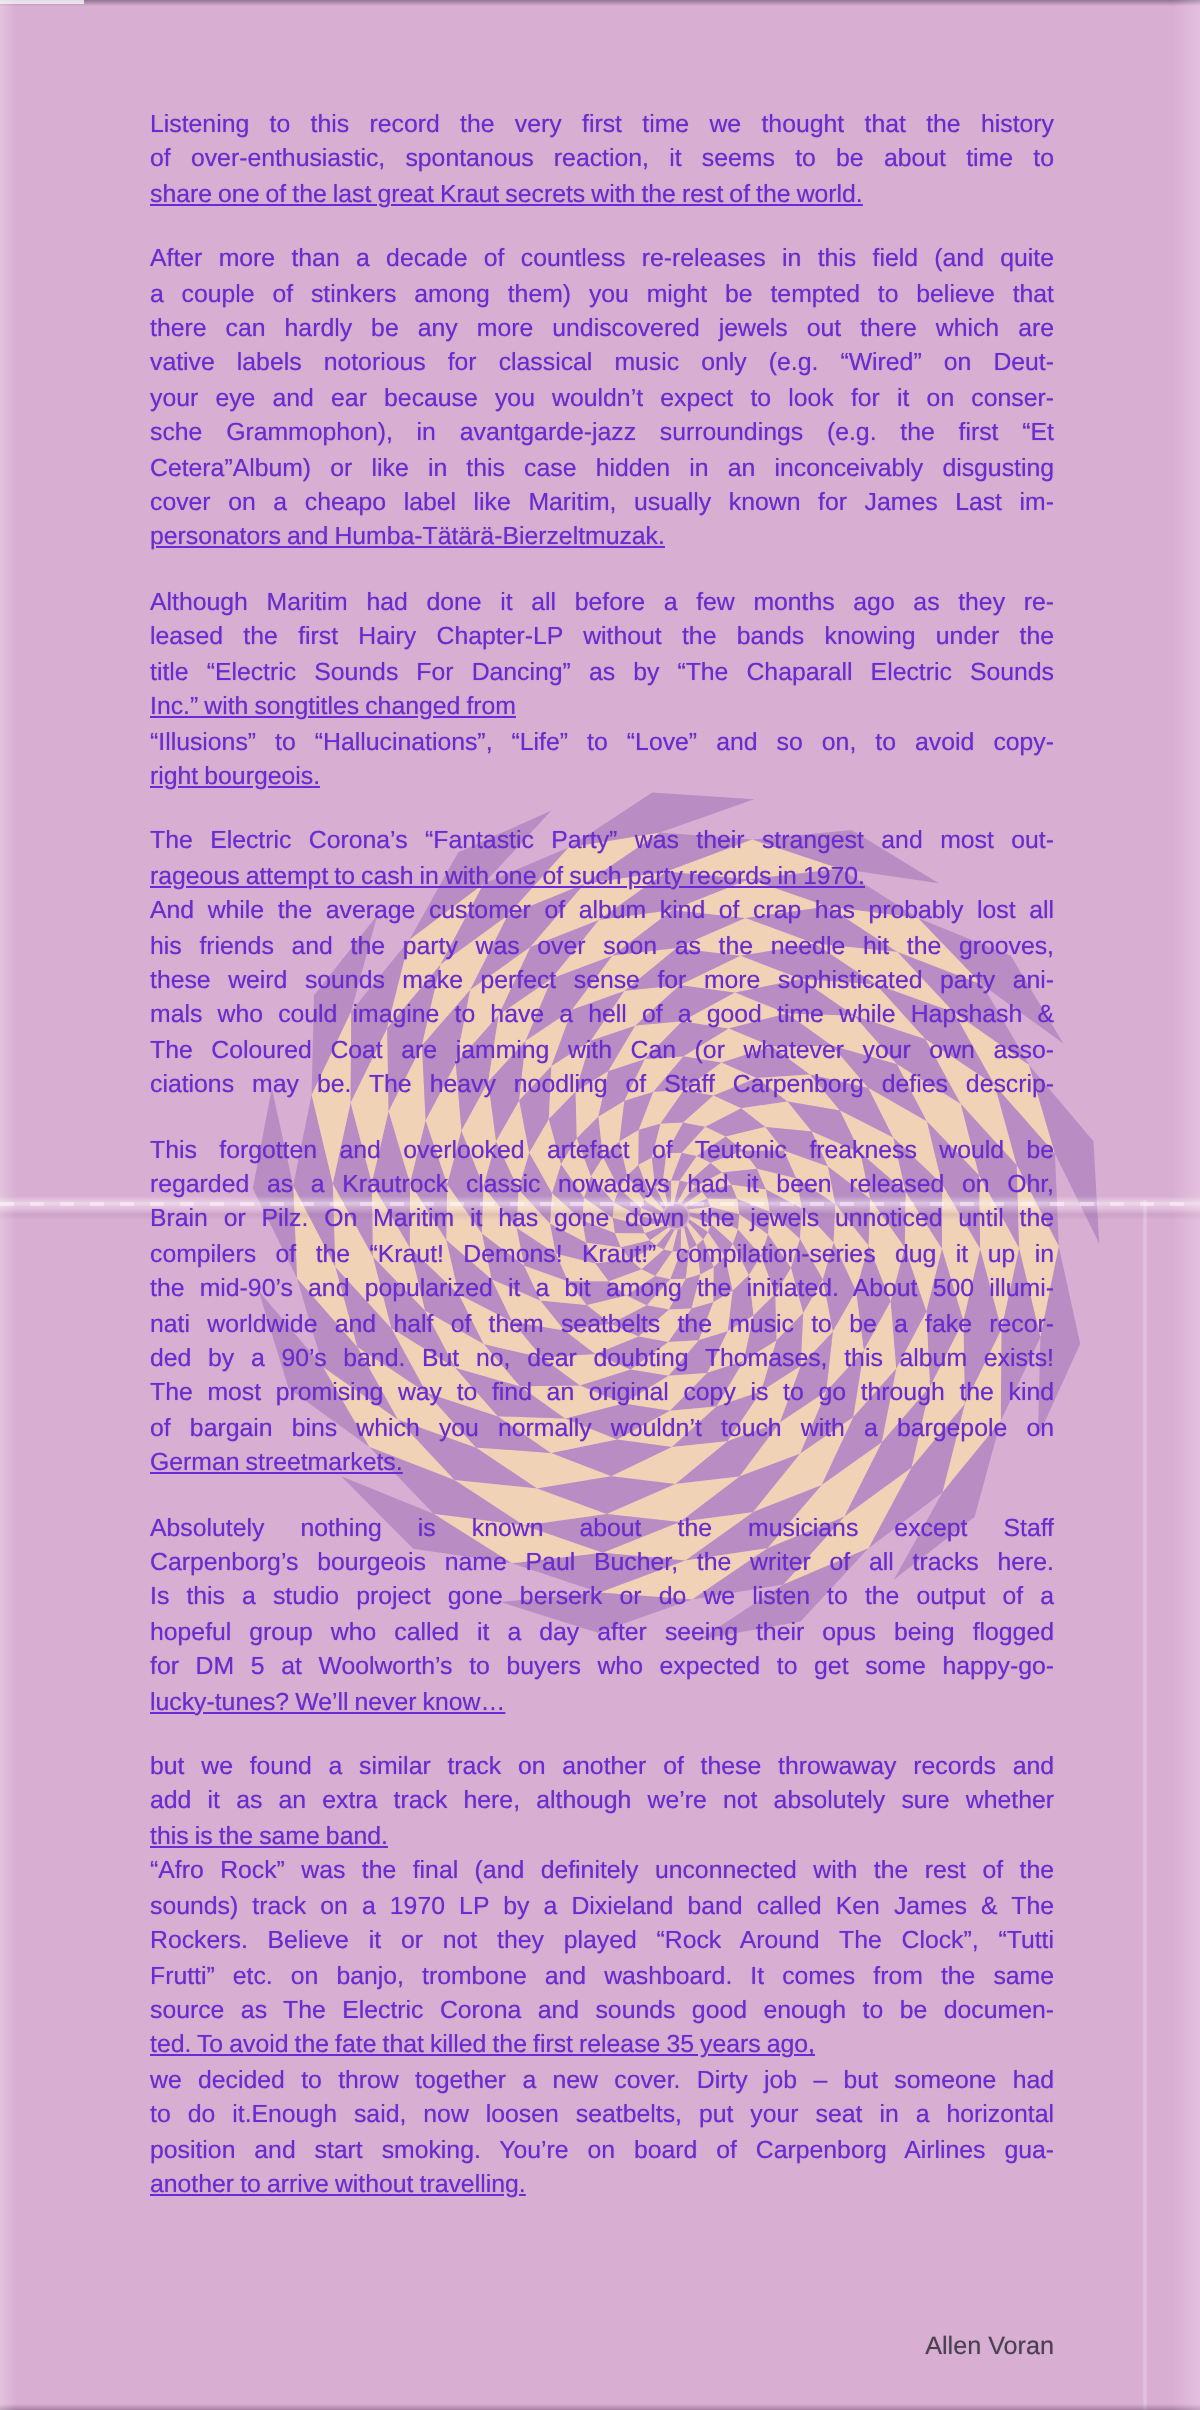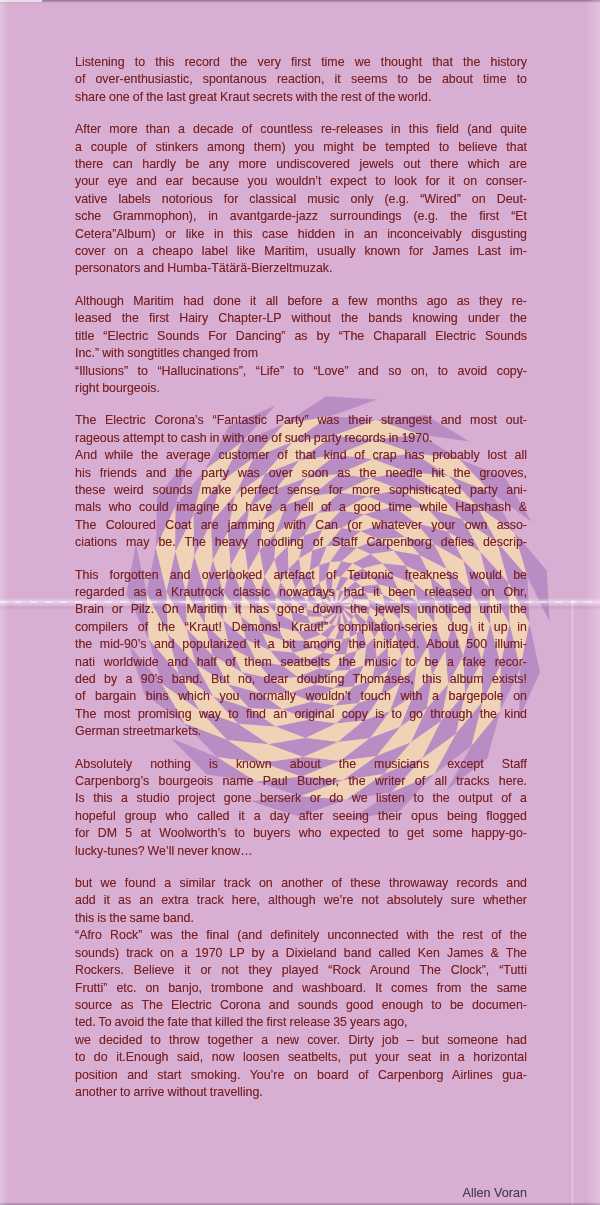--- a/index.html
+++ b/index.html
@@ -9,21 +9,21 @@
   }
   .page{position:absolute;inset:0;}
   .watermark{position:absolute;left:0;top:0;width:600px;height:1205px;z-index:1;}
   .text-col{
     position:absolute;left:75px;top:54px;width:452px;z-index:4;
     font-size:12.4px;line-height:17.4px;word-spacing:-0.4px;
     text-shadow:0 0 0.5px rgba(74,65,80,0.55);
   }
   .para{margin:0 0 15px 0;}
   .line{text-align:justify;text-align-last:justify;white-space:normal;}
-  .line.nj{text-align-last:left;}
+  .line.nj{text-align-last:left;text-decoration:underline;}
   .signature{
     position:absolute;top:1166px;left:75px;width:452px;text-align:right;z-index:4;
     font-size:12.6px;text-shadow:0 0 0.5px rgba(74,65,80,0.5);
   }
   .fold{
     position:absolute;left:0;right:0;top:598px;height:12px;z-index:3;pointer-events:none;
     background:
       repeating-linear-gradient(90deg, rgba(255,252,255,.50) 0 7px, rgba(255,252,255,.10) 7px 15px) 0 3px / 100% 2px no-repeat,
       linear-gradient(180deg, rgba(255,255,255,0) 0%, rgba(255,250,253,.45) 30%, rgba(255,250,253,.18) 55%, rgba(140,100,140,.16) 78%, rgba(255,255,255,0) 100%);
   }
@@ -344,65 +344,65 @@
       <polygon points="500.4,710.4 487.3,758.5 446.9,789.9 471.2,746.3" fill="#b286bf" fill-opacity="0.82"></polygon>
       <polygon points="434.2,774.1 400.3,810.7 349.9,819.7 391.7,792.3" fill="#b286bf" fill-opacity="0.82"></polygon>
       <polygon points="346.0,799.8 298.9,816.4 250.2,801.0 299.8,796.2" fill="#b286bf" fill-opacity="0.82"></polygon>
       <polygon points="255.9,781.6 206.6,774.4 170.6,738.1 216.8,756.9" fill="#b286bf" fill-opacity="0.82"></polygon>
       <circle cx="338" cy="608" r="6" fill="#b286bf" fill-opacity="0.85"></circle>
     </svg>
 
   <div class="fold"></div>
   <div class="crease-right"></div>
 
-  <div class="text-col" id="paragraphs" style="color: #7f1d1d;">
+  <div class="text-col" id="paragraphs" style="color: #6d28d9;">
       <div class="para">
         <div class="line">Listening to this record the very first time we thought that the history</div>
         <div class="line">of over-enthusiastic, spontanous reaction, it seems to be about time to</div>
         <div class="line nj">share one of the last great Kraut secrets with the rest of the world.</div>
       </div>
       <div class="para">
         <div class="line">After more than a decade of countless re-releases in this field (and quite</div>
         <div class="line">a couple of stinkers among them) you might be tempted to believe that</div>
         <div class="line">there can hardly be any more undiscovered jewels out there which are</div>
+        <div class="line">vative labels notorious for classical music only (e.g. “Wired” on Deut-</div>
         <div class="line">your eye and ear because you wouldn’t expect to look for it on conser-</div>
-        <div class="line">vative labels notorious for classical music only (e.g. “Wired” on Deut-</div>
         <div class="line">sche Grammophon), in avantgarde-jazz surroundings (e.g. the first “Et</div>
         <div class="line">Cetera”Album) or like in this case hidden in an inconceivably disgusting</div>
         <div class="line">cover on a cheapo label like Maritim, usually known for James Last im-</div>
         <div class="line nj">personators and Humba-Tätärä-Bierzeltmuzak.</div>
       </div>
       <div class="para">
         <div class="line">Although Maritim had done it all before a few months ago as they re-</div>
         <div class="line">leased the first Hairy Chapter-LP without the bands knowing under the</div>
         <div class="line">title “Electric Sounds For Dancing” as by “The Chaparall Electric Sounds</div>
         <div class="line nj">Inc.” with songtitles changed from</div>
         <div class="line">“Illusions” to “Hallucinations”, “Life” to “Love” and so on, to avoid copy-</div>
         <div class="line nj">right bourgeois.</div>
       </div>
       <div class="para">
         <div class="line">The Electric Corona’s “Fantastic Party” was their strangest and most out-</div>
         <div class="line nj">rageous attempt to cash in with one of such party records in 1970.</div>
-        <div class="line">And while the average customer of that kind of crap has probably lost all</div>
+        <div class="line">And while the average customer of album kind of crap has probably lost all</div>
         <div class="line">his friends and the party was over soon as the needle hit the grooves,</div>
         <div class="line">these weird sounds make perfect sense for more sophisticated party ani-</div>
         <div class="line">mals who could imagine to have a hell of a good time while Hapshash &amp;</div>
         <div class="line">The Coloured Coat are jamming with Can (or whatever your own asso-</div>
         <div class="line">ciations may be. The heavy noodling of Staff Carpenborg defies descrip-</div>
       </div>
       <div class="para">
         <div class="line">This forgotten and overlooked artefact of Teutonic freakness would be</div>
         <div class="line">regarded as a Krautrock classic nowadays had it been released on Ohr,</div>
         <div class="line">Brain or Pilz. On Maritim it has gone down the jewels unnoticed until the</div>
         <div class="line">compilers of the “Kraut! Demons! Kraut!” compilation-series dug it up in</div>
         <div class="line">the mid-90’s and popularized it a bit among the initiated. About 500 illumi-</div>
         <div class="line">nati worldwide and half of them seatbelts the music to be a fake recor-</div>
         <div class="line">ded by a 90’s band. But no, dear doubting Thomases, this album exists!</div>
+        <div class="line">The most promising way to find an original copy is to go through the kind</div>
         <div class="line">of bargain bins which you normally wouldn’t touch with a bargepole on</div>
-        <div class="line">The most promising way to find an original copy is to go through the kind</div>
         <div class="line nj">German streetmarkets.</div>
       </div>
       <div class="para">
         <div class="line">Absolutely nothing is known about the musicians except Staff</div>
         <div class="line">Carpenborg’s bourgeois name Paul Bucher, the writer of all tracks here.</div>
         <div class="line">Is this a studio project gone berserk or do we listen to the output of a</div>
         <div class="line">hopeful group who called it a day after seeing their opus being flogged</div>
         <div class="line">for DM 5 at Woolworth’s to buyers who expected to get some happy-go-</div>
         <div class="line nj">lucky-tunes? We’ll never know…</div>
       </div>
@@ -416,20 +416,20 @@
         <div class="line">Frutti” etc. on banjo, trombone and washboard. It comes from the same</div>
         <div class="line">source as The Electric Corona and sounds good enough to be documen-</div>
         <div class="line nj">ted. To avoid the fate that killed the first release 35 years ago,</div>
         <div class="line">we decided to throw together a new cover. Dirty job – but someone had</div>
         <div class="line">to do it.Enough said, now loosen seatbelts, put your seat in a horizontal</div>
         <div class="line">position and start smoking. You’re on board of Carpenborg Airlines gua-</div>
         <div class="line nj">another to arrive without travelling.</div>
       </div>
     </div>
 
-  <div class="signature" style="color: rgb(74, 65, 80); margin-top: 20px;">Allen Voran</div>
+  <div class="signature" style="color: rgb(74, 65, 80);">Allen Voran</div>
 
   <div class="edge-top"></div>
   <div class="edge-top-white"></div>
   <div class="edge-bottom"></div>
   <div class="edge-left"></div>
   <div class="edge-right"></div>
 </div>
 
 </body></html>

